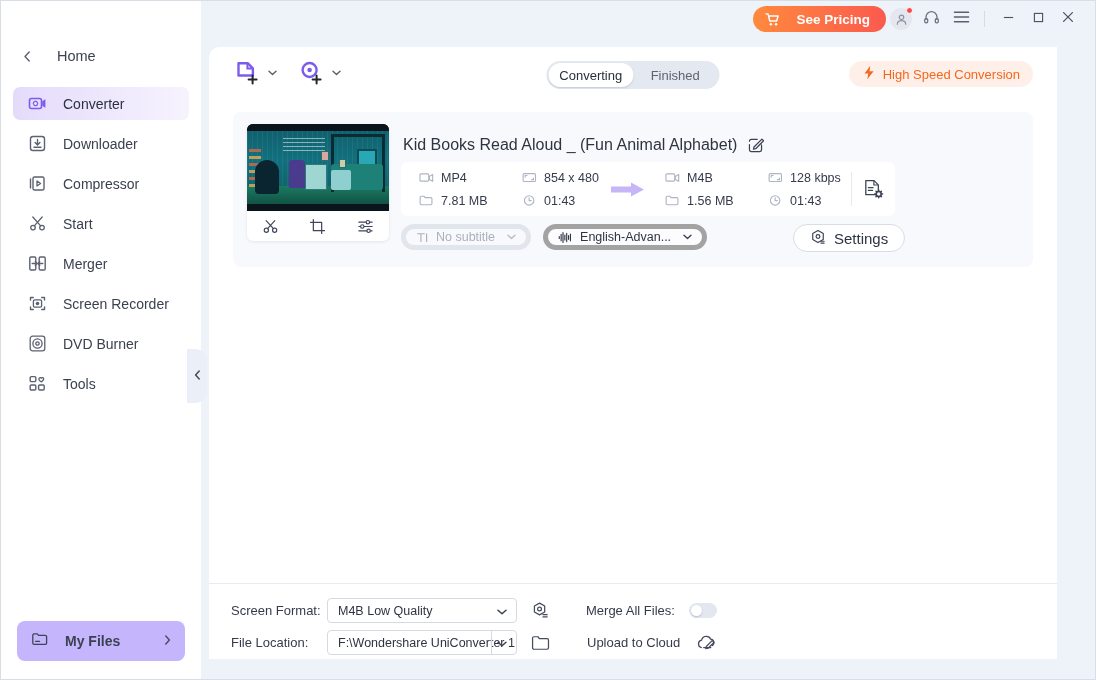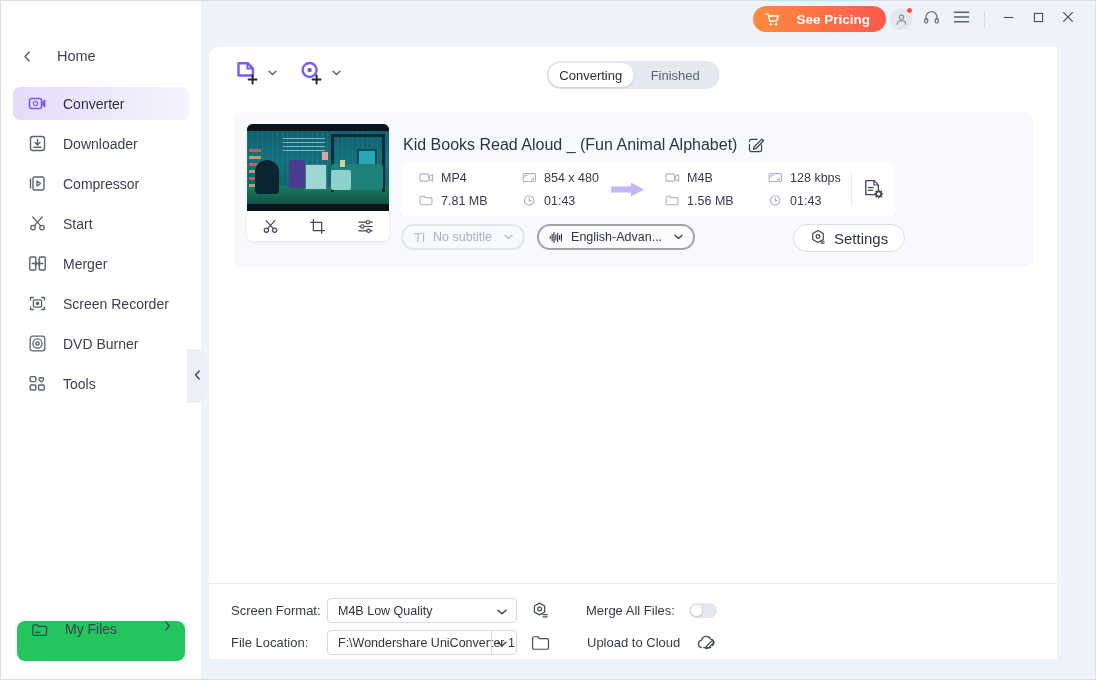--- a/index.html
+++ b/index.html
@@ -73,23 +73,24 @@
   }
   .collapse-tab::before {
     content: ""; position: absolute; left: -16px; top: 0;
     width: 16px; height: 54px;
     background: radial-gradient(circle at 0% 50%, transparent 0, transparent 0);
   }
 
   .myfiles {
     position: absolute; left: 16px; bottom: 20px;
     width: 168px; height: 40px;
-    background: #22c55e; border-radius: 8px;
-    display: flex; padding: 0 14px;
+    background: #c4b5fd; border-radius: 8px;
+    display: flex; align-items: center; padding: 0 14px;
     cursor: pointer;
+    font-weight: bold;
   }
   .myfiles-label { margin-left: 16px; font-size: 14px; color: #3c4150; flex: 1; }
   .myfiles-chev { color: #4b505f; font-size: 11px; }
 
   
   .right {
     position: absolute; left: 200px; top: 0;
     width: 896px; height: 680px;
     background: #eef2f9;
   }
@@ -324,21 +325,21 @@
     color: #3e4456; cursor: pointer;
   }
 
   .row2 {
     position: absolute; left: 168px; top: 112px;
     display: flex; align-items: center; gap: 12px;
   }
   .pill {
     display: flex; align-items: center;
     height: 26px; padding: 0 10px;
-    border: 2px solid #a3a3a3; border-radius: 13px;
+    border: 5px solid #a3a3a3; border-radius: 13px;
     background: #f8f9fc;
     font-size: 12.5px; cursor: pointer;
   }
   .pill.muted { color: #aab0bd; border-color: #e1e5ec; }
   .pill.dark { color: #2f3442; background:#fcfcfe; }
   .pill .pico { display: flex; align-items: center; margin-right: 7px; }
   .pill .pcaret { margin-left: 12px; font-size: 9px; }
   .pill.muted .pcaret { color: #b6bcc9; }
   .pill.dark .pcaret { color: #3f4556; }
   .settings-pill {
@@ -640,20 +641,28 @@
                 </svg>
             </span>
           </div>
         </div>
 
         <div class="seg">
           <div class="seg-item active">Converting</div>
           <div class="seg-item">Finished</div>
         </div>
 
+        <div class="hsc">
+          <span>
+            <svg width="14" height="15" viewBox="0 0 14 16">
+                <path d="M8.4 0.8L2.2 9.1h4L5.2 15.2 11.9 6.6H7.6z" fill="#f4671f"></path>
+              </svg>
+          </span>
+          <span>High Speed Conversion</span>
+        </div>
       </div>
 
       <div class="card">
 
         <div class="thumb-wrap">
           <div class="thumb">
             <div class="thumb-scene">
               <div class="tw-wall"></div>
               <div class="tw-floor"></div>
               <div class="tw-canopy"></div>

